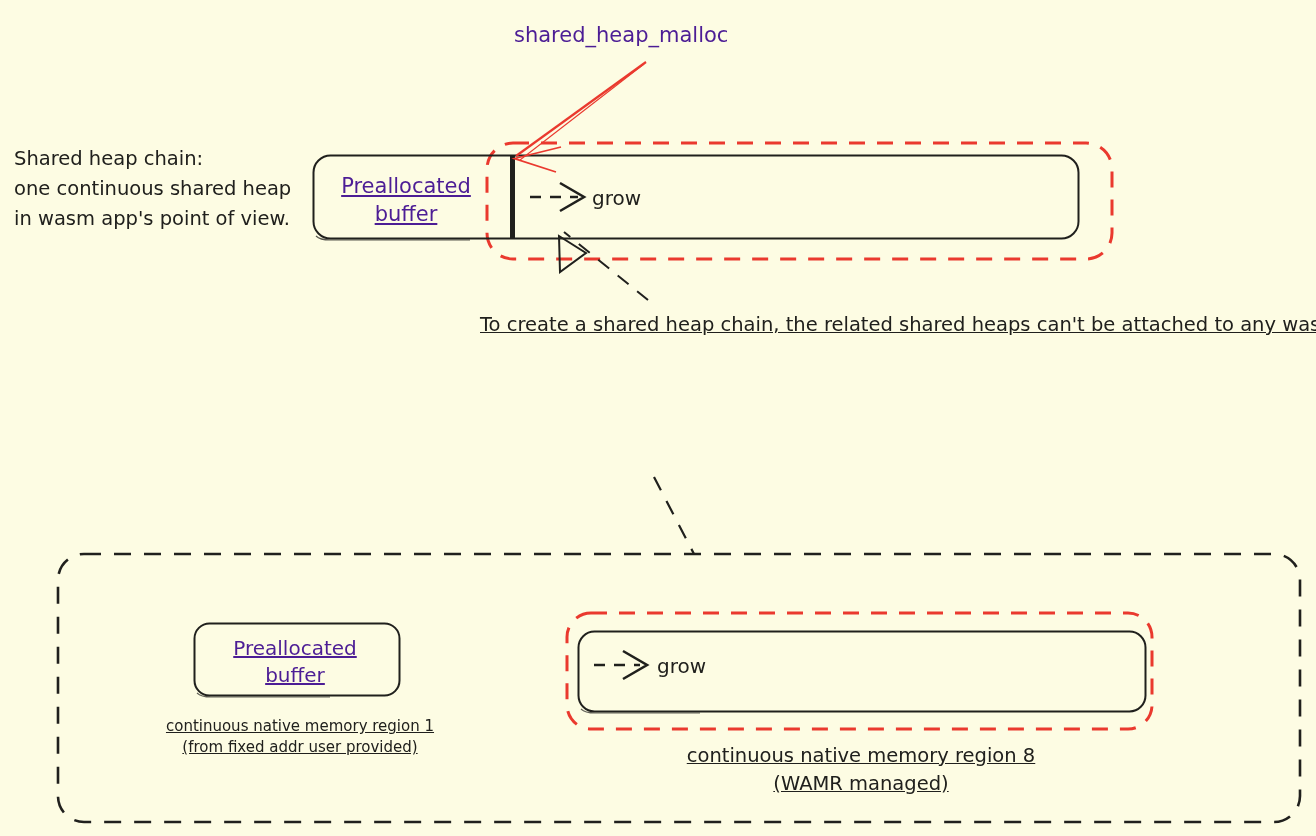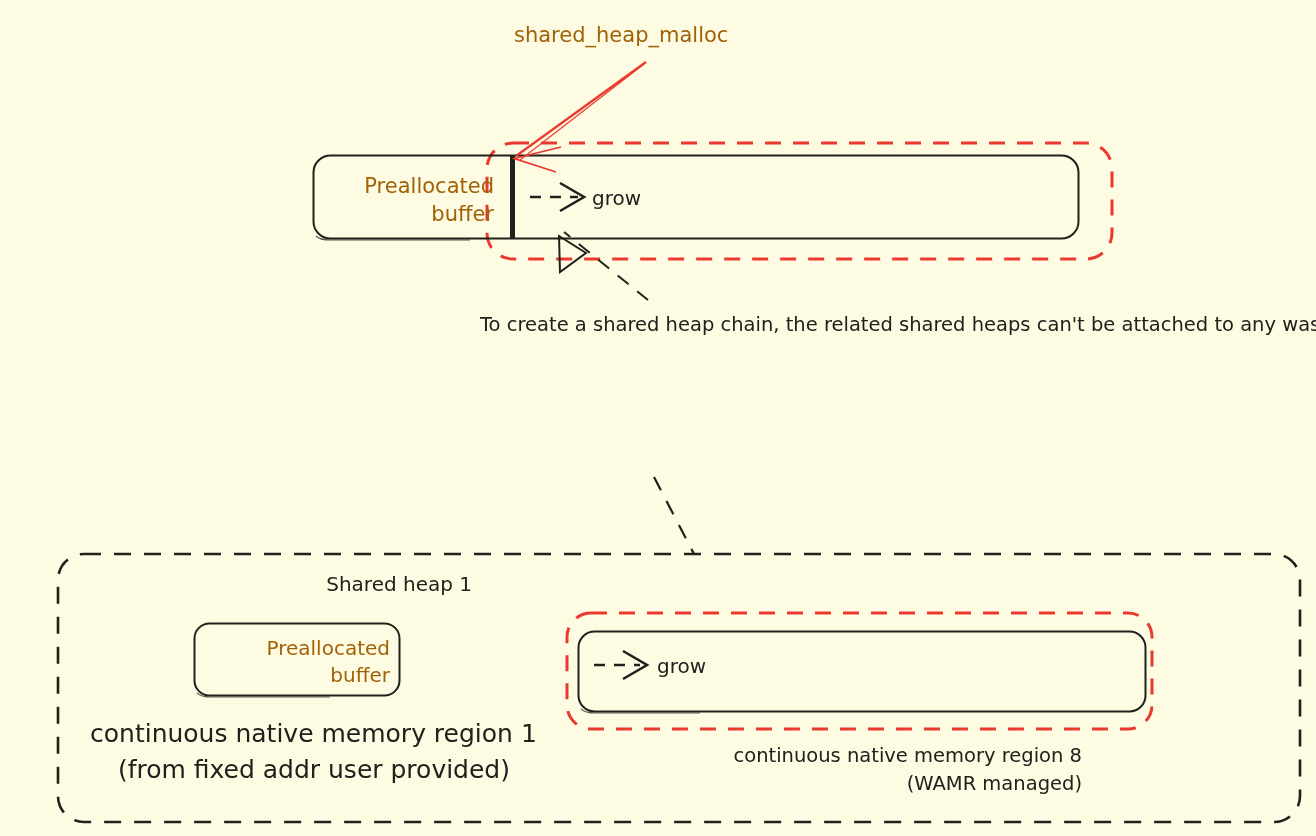--- a/index.html
+++ b/index.html
@@ -27,33 +27,33 @@
     width: 1316px;
     height: 836px;
   }
   .lbl {
     position: absolute;
     white-space: pre;
     line-height: 1.28;
     color: #20201d;
     font-family: "DejaVu Sans", sans-serif;
   }
-  .lbl.red  { color: #a16207; }
-  .lbl.ctr  { text-align: right; }
+  .lbl.red  { color: #4c1d95; }
+  .lbl.ctr  { text-align: center; text-decoration: underline; }
   .lbl.lft  { text-align: left; }
 
   
   #t-malloc      { left: 514px; top: 22px;  font-size: 21px; }
   #t-intro       { left: 14px;  top: 144px; font-size: 19.5px; line-height: 1.55; }
   #t-prealloc-1  { left: 318px; top: 172px; width: 176px; font-size: 21px; line-height: 1.35; }
   #t-grow-1      { left: 592px; top: 186px; font-size: 20px; }
   #t-note        { left: 480px; top: 310px; width: 300px; font-size: 19.5px; line-height: 1.58; }
   #t-heap1       { left: 128px; top: 572px; width: 344px; font-size: 20px; }
   #t-prealloc-2  { left: 200px; top: 635px; width: 190px; font-size: 20px; line-height: 1.35; }
-  #t-region1     { left: 90px;  top: 716px; width: 420px; font-size: 25px; line-height: 1.42; }
+  #t-region1     { left: 90px;  top: 716px; width: 420px; font-size: 15px; line-height: 1.42; }
   #t-heap2       { left: 700px; top: 572px; width: 322px; font-size: 20px; }
   #t-grow-2      { left: 657px; top: 654px; font-size: 20px; }
   #t-region2     { left: 640px; top: 742px; width: 442px; font-size: 19.5px; line-height: 1.42; }
 </style>
 </head>
 <body>
 
 <div id="stage">
 
   <svg id="vec" viewBox="0 0 1316 836" xmlns="http://www.w3.org/2000/svg">
@@ -113,29 +113,31 @@
 
     <g>
       <line x1="594" y1="665" x2="640" y2="665" stroke="#20201d" stroke-width="2.6" stroke-dasharray="11 9" stroke-linecap="butt"></line>
       <path d="M623 651 L647 665 L623 679" fill="none" stroke="#20201d" stroke-width="2.6" stroke-linejoin="miter" stroke-linecap="butt"></path>
     </g>
 
   </svg>
 
   <div class="lbl red lft" id="t-malloc">shared_heap_malloc</div>
 
+  <div class="lbl lft" id="t-intro">Shared heap chain:
+one continuous shared heap
+in wasm app's point of view.</div>
 
   <div class="lbl red ctr" id="t-prealloc-1">Preallocated
 buffer</div>
 
   <div class="lbl lft" id="t-grow-1">grow</div>
 
   <div class="lbl ctr" id="t-note">To create a shared heap chain, the related shared heaps can't be attached to any wasm apps</div>
 
-  <div class="lbl ctr" id="t-heap1">Shared heap 1</div>
 
   <div class="lbl red ctr" id="t-prealloc-2">Preallocated
 buffer</div>
 
   <div class="lbl ctr" id="t-region1">continuous native memory region 1
 (from fixed addr user provided)</div>
 
 
   <div class="lbl lft" id="t-grow-2">grow</div>
 

